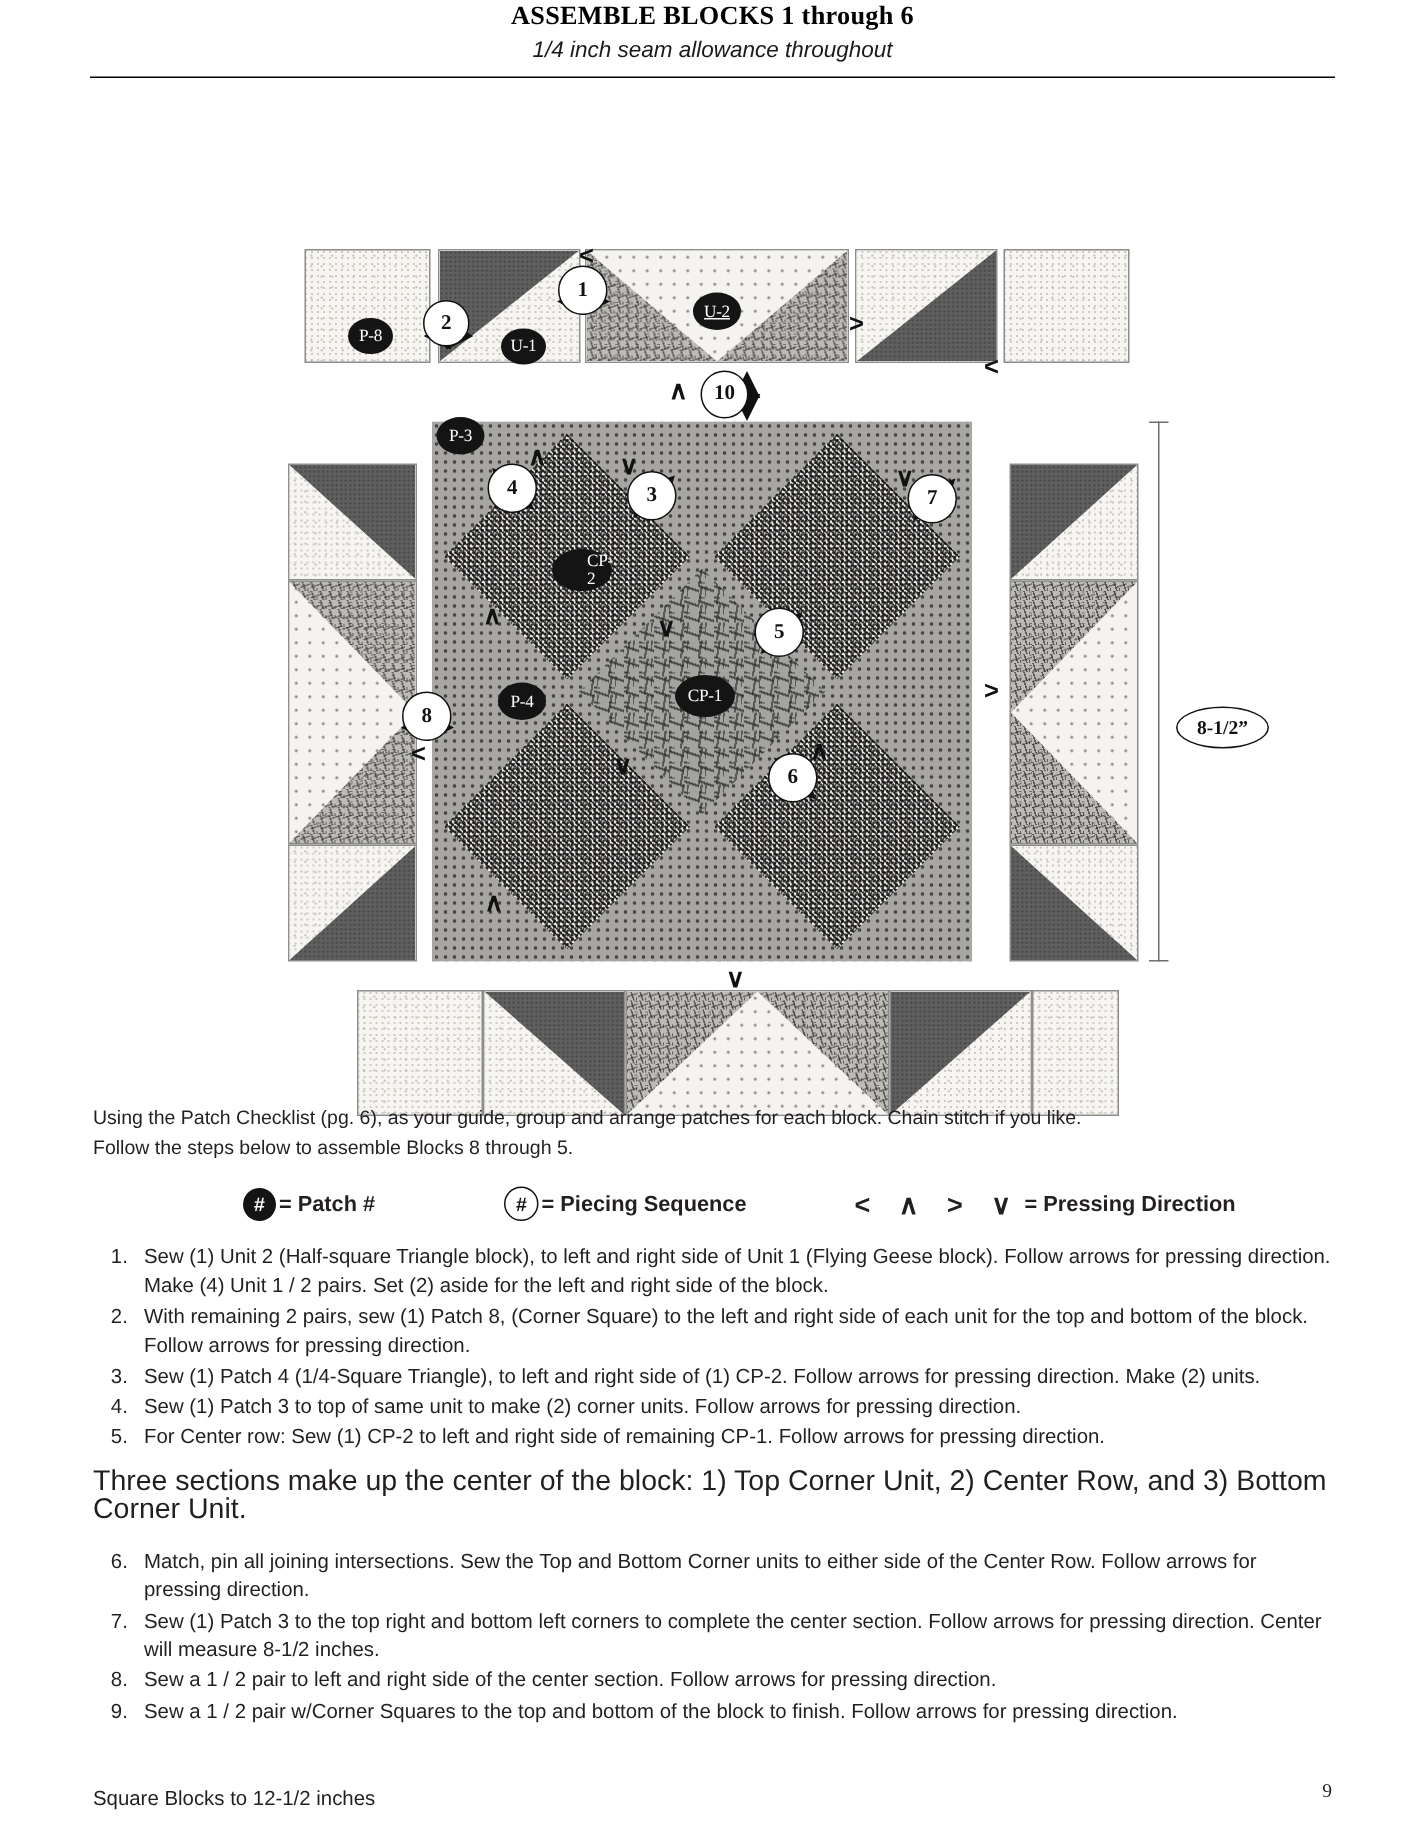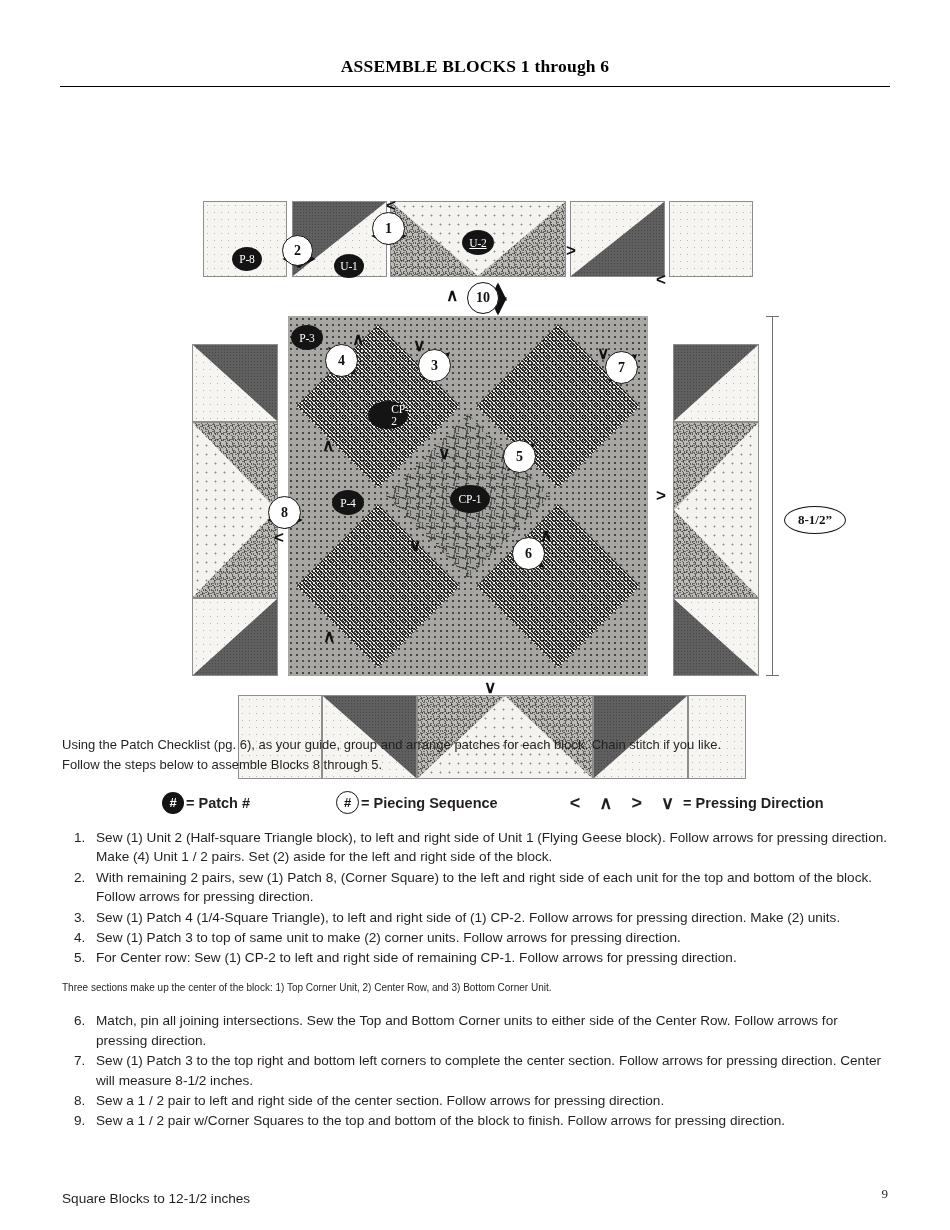--- a/index.html
+++ b/index.html
@@ -7,21 +7,21 @@
   body {
     width:950px; height:1230px;
     background:#ffffff;
     font-family:"Liberation Sans", sans-serif;
     color:#231f20;
     position:relative;
     overflow:hidden;
   }
 
   
-  .page-header { padding-top:56px; text-align:center; }
+  .page-header { text-align:center; }
   .doc-title {
     font-family:"Liberation Serif", serif;
     font-weight:bold; font-size:17.5px; letter-spacing:.2px;
     color:#000;
   }
   .doc-subtitle {
     font-family:"Liberation Sans", sans-serif;
     font-style:italic; font-size:15px; margin-top:4px; color:#1a1a1a;
   }
   .rule {
@@ -153,37 +153,38 @@
     font-size:13px; font-weight:bold;
   }
   .legend-eq { margin-left:2px; }
   .press-glyphs { font-size:18px; letter-spacing:7px; font-weight:bold; }
 
   ol.steps {
     margin:14px 0 0 0; padding-left:27px;
     font-size:13.6px; line-height:19.4px;
   }
   ol.steps li { margin-bottom:1px; padding-left:7px; }
-  .midnote { font-size:10px; line-height:19.5px; margin-top:10px; }
+  .midnote { font-size:19px; line-height:19.5px; margin-top:10px; }
 
   .footer-left {
     position:absolute; left:62px; bottom:24px;
     font-size:13.6px;
     margin-top:12px;
   }
   .footer-page {
     position:absolute; right:62px; bottom:28px;
     font-family:"Liberation Serif", serif; font-size:13px;
   }
 </style>
 </head>
 <body>
 
 <div class="page-header">
   <div class="doc-title">ASSEMBLE BLOCKS 1 through 6</div>
+  <div class="doc-subtitle">1/4 inch seam allowance throughout</div>
   <hr class="rule">
 </div>
 
 <div id="diagram">
 
   <div class="sw f-light outline" style="left:203px; top:114px; width:84px; height:76px;"></div>
 
   <div class="sw outline" style="left:292px; top:114px; width:95px; height:76px;">
     <div class="abs f-light" style="inset:0;"></div>
     <div class="abs f-dark tri-tl" style="inset:0;"></div>
@@ -280,21 +281,21 @@
 
     <div class="abs diamond f-pepper" style="left:8px; top:188px; width:164px; height:164px;"></div>
 
     <div class="abs diamond f-dash" style="left:98px; top:98px; width:164px; height:164px;"></div>
 
     <div class="abs diamond f-pepper" style="left:188px; top:8px; width:164px; height:164px;"></div>
 
     <div class="abs diamond f-pepper" style="left:188px; top:188px; width:164px; height:164px;"></div>
   </div>
 
-  <div class="patch-tag" style="left:291px; top:238px; width:32px; height:25px;">P-3</div>
+  <div class="patch-tag" style="left:291px; top:226px; width:32px; height:25px;">P-3</div>
   <div class="patch-tag" style="left:332px; top:403px; width:32px; height:25px;">P-4</div>
   <div class="patch-tag" style="left:368px; top:314px; width:40px; height:28px;padding-left:24px;">CP-2</div>
   <div class="patch-tag" style="left:450px; top:398px; width:40px; height:28px;">CP-1</div>
 
   <div class="seq" style="left:325px; top:257px; width:33px; height:33px;">4</div>
   <svg class="arrow" style="left:322px; top:254px;" width="40" height="40" viewBox="0 0 40 40">
     <line x1="8" y1="8" x2="32" y2="32" stroke="#111" stroke-width="2.8" marker-end="url(#ah)" marker-start="url(#ah2)"></line>
   </svg>
 
   <div class="seq" style="left:418px; top:262px; width:33px; height:33px;">3</div>

